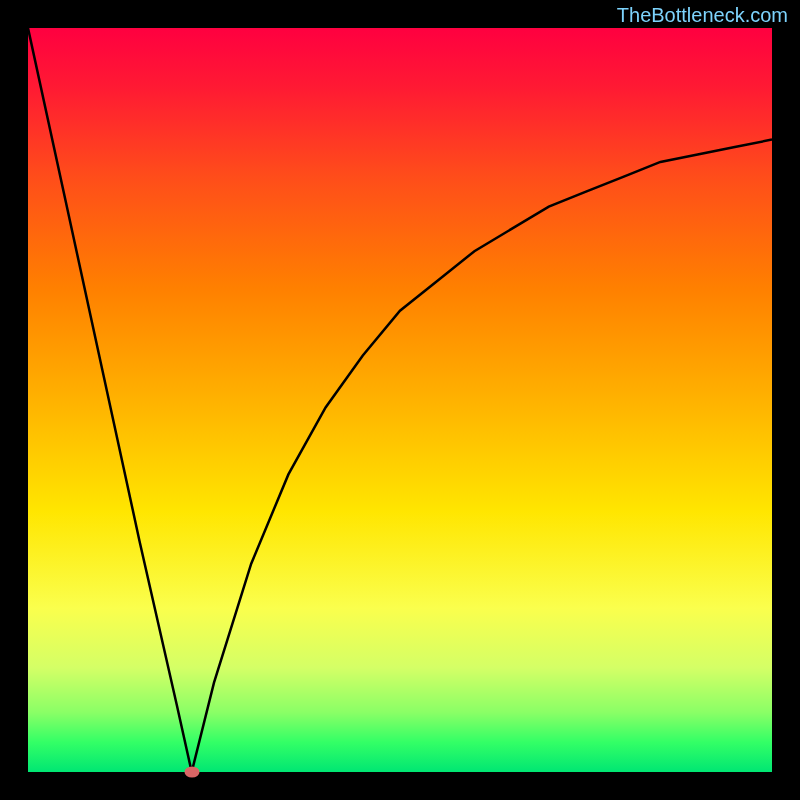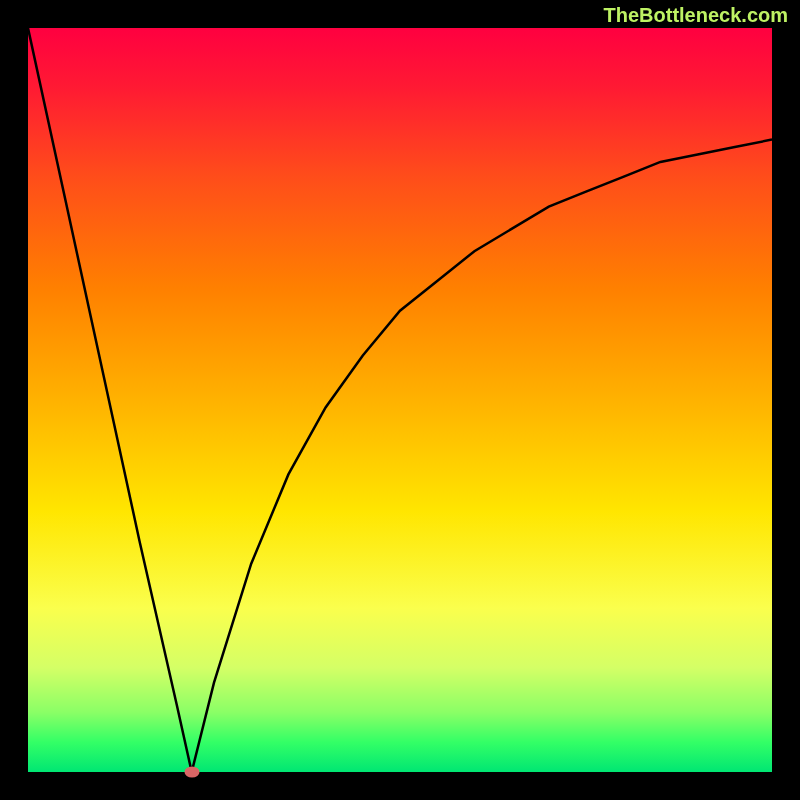--- a/index.html
+++ b/index.html
@@ -8,23 +8,23 @@
     width: 800px;
     height: 800px;
     background: #000;
     position: relative;
     font-family: Arial, sans-serif;
   }
   .watermark {
     position: absolute;
     top: 4px;
     right: 12px;
-    color: #bef264;
+    color: #7dd3fc;
     font-size: 20px;
-    font-weight: 700;
+    font-weight: 400;
     z-index: 10;
   }
   .plot-area {
     position: absolute;
     left: 28px;
     top: 28px;
     width: 744px;
     height: 744px;
     background: linear-gradient(to bottom,
       #ff0040 0%,

